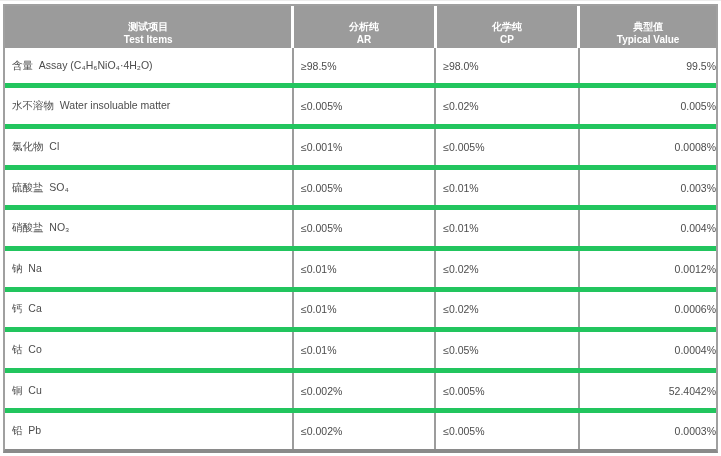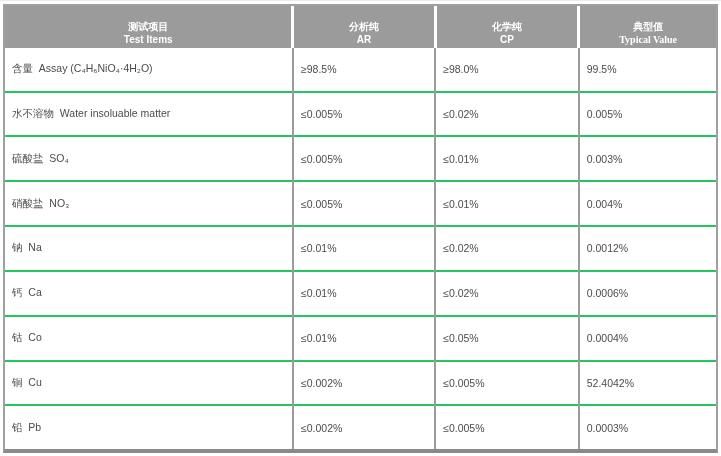--- a/index.html
+++ b/index.html
@@ -41,37 +41,37 @@
     background: #9b9b9b;
     color: #ffffff;
     font-size: 10px;
     font-weight: bold;
     text-align: center;
     vertical-align: middle;
     height: 34px;
     padding: 2px 0;
     border-right: 3px solid #ffffff;
   }
-  thead th:last-child { border-right: none; font-family: Liberation Serif, serif; }
+  thead th:last-child { border-right: none; }
   thead .hdr-cn { display: block; line-height: 13px; margin-top: 12px; }
   thead .hdr-en { display: block; line-height: 13px; font-weight: bold; }
 
   tbody td {
     background: #ffffff;
     color: #4c4c4c;
     font-size: 10.5px;
     height: 33px;
     vertical-align: middle;
     padding: 0 0 0 7px;
     border-right: 2px solid #9c9c9c;
     white-space: pre-wrap;
     overflow: hidden;
   }
-  tbody td:last-child { border-right: none; }
-  tbody tr td { border-top: 2px solid #22c55e; }
+  tbody td:last-child { border-right: none; text-align: right; }
+  tbody tr td { border-top: 5px solid #22c55e; }
   tbody tr:first-child td { border-top: none; }
 </style>
 </head>
 <body>
 
 <div class="page">
   <div class="table-frame">
     <table class="spec">
       <colgroup>
         <col class="c-item">
@@ -104,20 +104,26 @@
             <td>含量  Assay (C₄H₆NiO₄·4H₂O)</td>
             <td>≥98.5%</td>
             <td>≥98.0%</td>
             <td>99.5%</td>
           </tr>
           <tr>
             <td>水不溶物  Water insoluable matter</td>
             <td>≤0.005%</td>
             <td>≤0.02%</td>
             <td>0.005%</td>
+          </tr>
+          <tr>
+            <td>氯化物  Cl</td>
+            <td>≤0.001%</td>
+            <td>≤0.005%</td>
+            <td>0.0008%</td>
           </tr>
           <tr>
             <td>硫酸盐  SO₄</td>
             <td>≤0.005%</td>
             <td>≤0.01%</td>
             <td>0.003%</td>
           </tr>
           <tr>
             <td>硝酸盐  NO₃</td>
             <td>≤0.005%</td>

